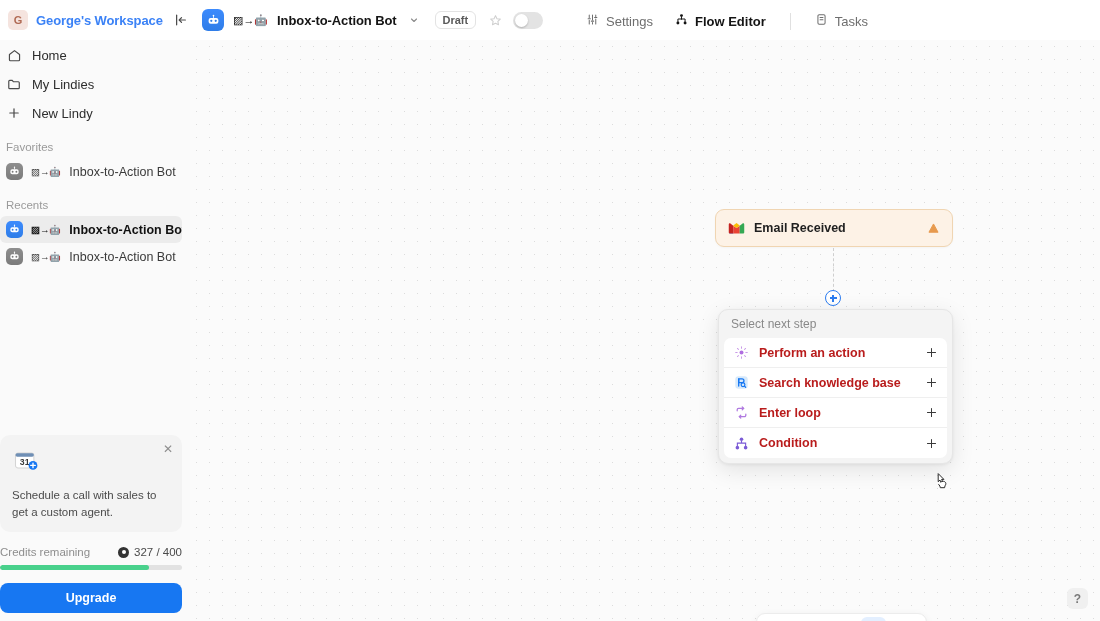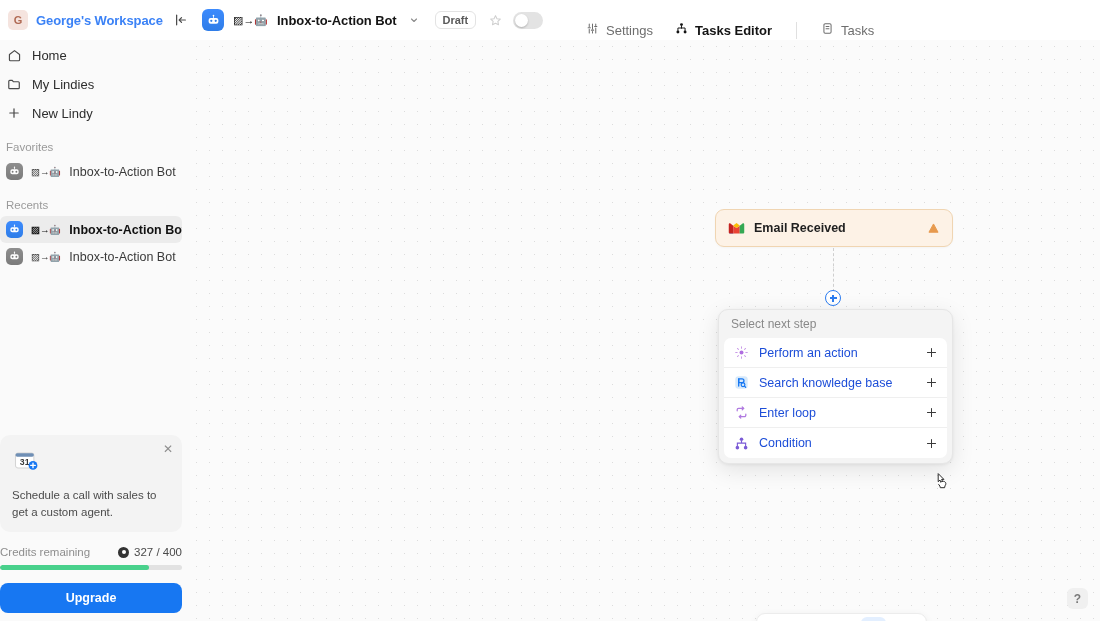--- a/index.html
+++ b/index.html
@@ -56,21 +56,21 @@
   .star-btn { margin-left: 9px; width: 20px; height: 20px; display: flex; align-items: center; justify-content: center; cursor: pointer; color: #cfcfcf; }
   .toggle {
     margin-left: 8px; width: 30px; height: 17px; border-radius: 9px;
     background: #e3e3e3; position: relative; cursor: pointer;
   }
   .toggle .knob {
     position: absolute; top: 2px; left: 2px; width: 13px; height: 13px;
     border-radius: 50%; background: #fff; box-shadow: 0 1px 2px rgba(0,0,0,.22);
   }
 
-  .tb-center { display: flex; align-items: center; gap: 22px; position: absolute; left: 586px; top: 10px; height: 40px; }
+  .tb-center { display: flex; align-items: center; gap: 22px; position: absolute; left: 586px; top: 1px; height: 40px; }
   .tb-item { display: flex; align-items: center; gap: 7px; font-size: 13px; cursor: pointer; white-space: nowrap; }
   .tb-item.muted { color: #6e6e6e; font-weight: 400; }
   .tb-item.active { color: #141414; font-weight: 700; }
   .tb-sep { width: 1px; height: 17px; background: #e0e0e0; margin: 0 2px; }
 
   .tb-right { margin-left: auto; display: flex; align-items: center; gap: 8px; }
   .btn {
     font-size: 12.5px; font-weight: 600;
     border-radius: 7px; padding: 6px 12px; cursor: pointer;
     border: 1px solid transparent; background: #fff; color: #1c1c1c;
@@ -194,21 +194,21 @@
   .menu-title { font-size: 12px; color: #898989; padding: 1px 7px 7px 7px; }
   .menu-list { background: #fff; border-radius: 7px; overflow: hidden; }
   .menu-row {
     display: flex; align-items: center;
     height: 30px; padding: 0 9px 0 9px;
     cursor: pointer; border-bottom: 1px solid #efefef;
     position: relative;
   }
   .menu-row:last-child { border-bottom: none; }
   .mr-ic { width: 16px; height: 16px; flex: 0 0 16px; margin-right: 10px; display: flex; align-items: center; justify-content: center; }
-  .mr-label { font-size: 12.5px; color: #1d4ed8; font-weight: 400; }
+  .mr-label { font-size: 12.5px; color: #b91c1c; font-weight: 700; }
   .mr-plus { margin-left: auto; color: #3a3a3a; display: flex; align-items: center; }
 
   .cursor { position: absolute; left: 744px; top: 432px; z-index: 20; pointer-events: none; }
 
   
   .toolbar {
     position: absolute; left: 566px; top: 573px;
     height: 29px; display: flex; align-items: center; gap: 1px;
     background: #fff; border: 1px solid #ececec; border-radius: 9px;
     padding: 0 5px; box-shadow: 0 2px 8px rgba(0,0,0,0.06);
@@ -294,21 +294,21 @@
       </div>
       <div class="tb-item active">
         <span>
           <svg width="13" height="13" viewBox="0 0 16 16" fill="none" stroke="currentColor" stroke-width="1.2">
             <circle cx="8" cy="3.2" r="1.8" fill="currentColor" stroke="none"></circle>
             <circle cx="3.6" cy="12.4" r="1.8" fill="currentColor" stroke="none"></circle>
             <circle cx="12.4" cy="12.4" r="1.8" fill="currentColor" stroke="none"></circle>
             <path d="M8 5v2.4M8 7.4H3.6v3.1M8 7.4h4.4v3.1" stroke-linecap="round"></path>
           </svg>
         </span>
-        <span>Tasks Editor</span>
+        <span>Flow Editor</span>
       </div>
       <div class="tb-sep"></div>
       <div class="tb-item muted">
         <span>
           <svg width="13" height="13" viewBox="0 0 16 16" fill="none" stroke="currentColor" stroke-width="1.25" stroke-linejoin="round">
             <rect x="3.6" y="2.2" width="8.8" height="11.6" rx="1.6"></rect>
             <path d="M6.2 5.6h3.6M6.2 8.2h3.6" stroke-linecap="round"></path>
           </svg>
         </span>
         <span>Tasks</span>

